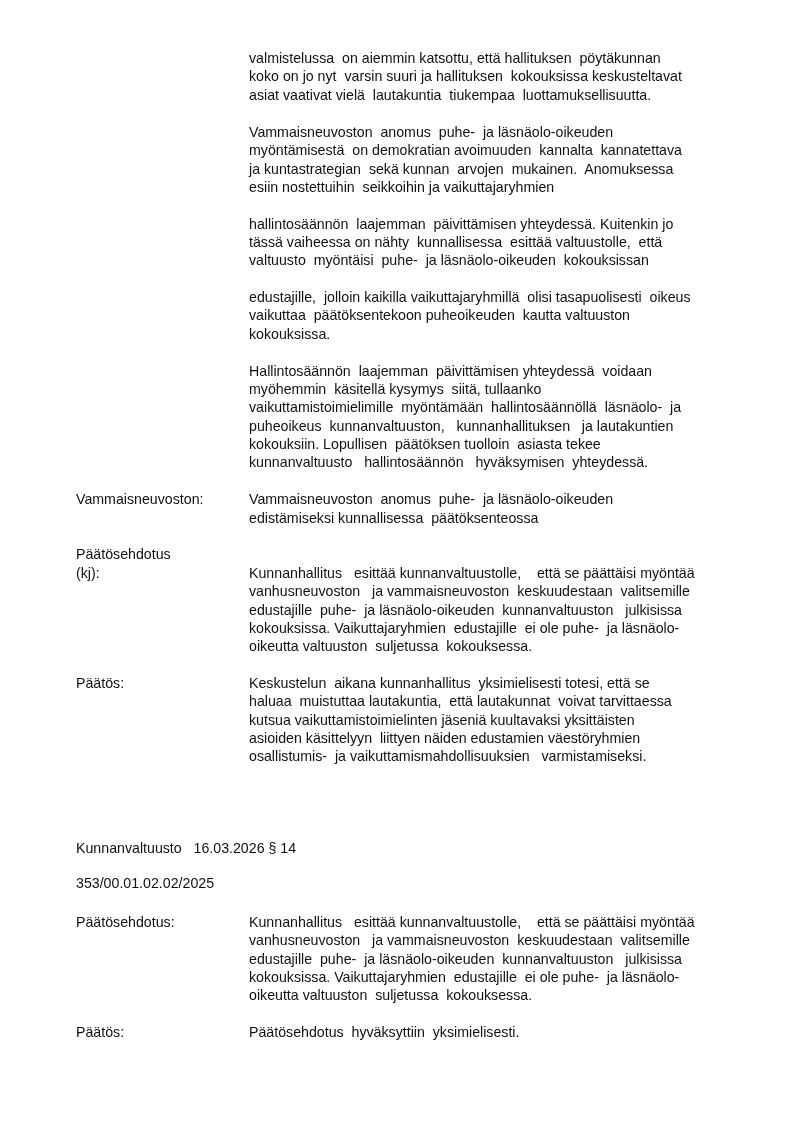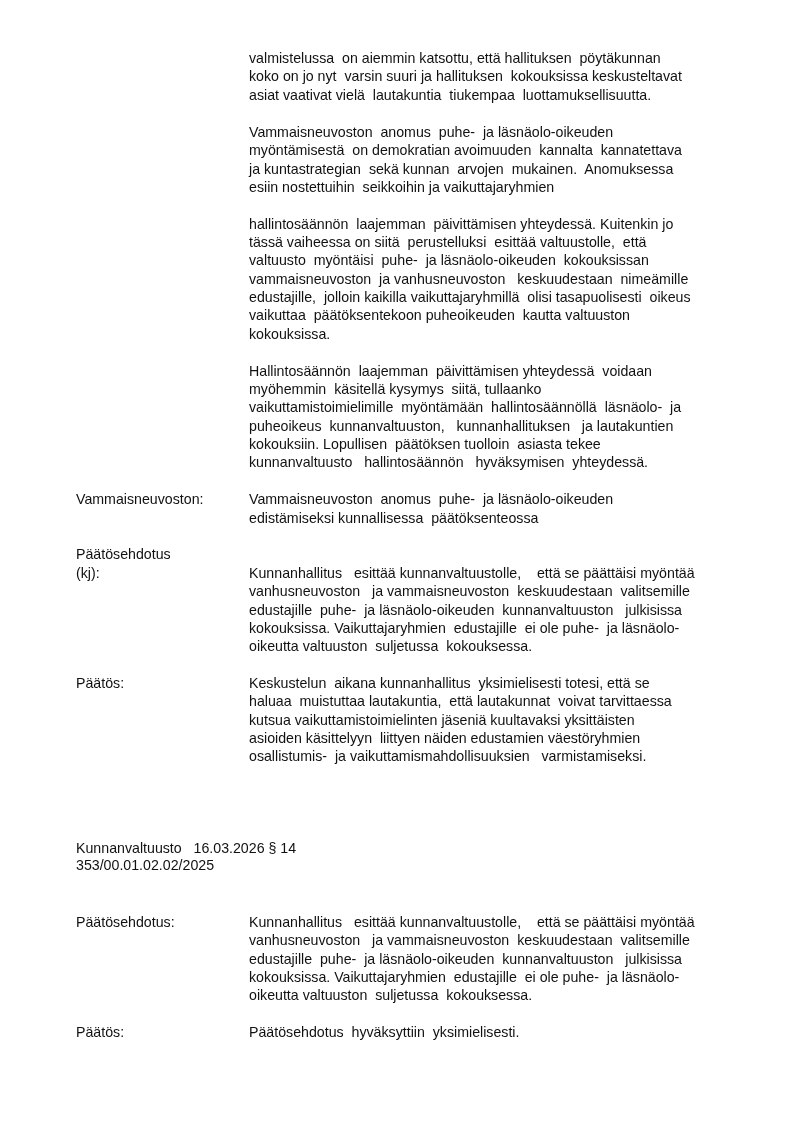--- a/index.html
+++ b/index.html
@@ -17,23 +17,22 @@
 
   <div class="line col-r" style="top:49px">valmistelussa  on aiemmin katsottu, että hallituksen  pöytäkunnan</div>
   <div class="line col-r" style="top:67px">koko on jo nyt  varsin suuri ja hallituksen  kokouksissa keskusteltavat</div>
   <div class="line col-r" style="top:86px">asiat vaativat vielä  lautakuntia  tiukempaa  luottamuksellisuutta.</div>
 
   <div class="line col-r" style="top:123px">Vammaisneuvoston  anomus  puhe-  ja läsnäolo-oikeuden</div>
   <div class="line col-r" style="top:141px">myöntämisestä  on demokratian avoimuuden  kannalta  kannatettava</div>
   <div class="line col-r" style="top:160px">ja kuntastrategian  sekä kunnan  arvojen  mukainen.  Anomuksessa</div>
   <div class="line col-r" style="top:178px">esiin nostettuihin  seikkoihin ja vaikuttajaryhmien</div>
   <div class="line col-r" style="top:215px">hallintosäännön  laajemman  päivittämisen yhteydessä. Kuitenkin jo</div>
-  <div class="line col-r" style="top:233px">tässä vaiheessa on siitä  perustelluksi  esittää valtuustolle,  että</div>
+  <div class="line col-r" style="top:233px">tässä vaiheessa on nähty  kunnallisessa  esittää valtuustolle,  että</div>
   <div class="line col-r" style="top:251px">valtuusto  myöntäisi  puhe-  ja läsnäolo-oikeuden  kokouksissan</div>
-  <div class="line col-r" style="top:270px">vammaisneuvoston  ja vanhusneuvoston   keskuudestaan  nimeämille</div>
   <div class="line col-r" style="top:288px">edustajille,  jolloin kaikilla vaikuttajaryhmillä  olisi tasapuolisesti  oikeus</div>
   <div class="line col-r" style="top:306px">vaikuttaa  päätöksentekoon puheoikeuden  kautta valtuuston</div>
   <div class="line col-r" style="top:325px">kokouksissa.</div>
 
   <div class="line col-r" style="top:362px">Hallintosäännön  laajemman  päivittämisen yhteydessä  voidaan</div>
   <div class="line col-r" style="top:380px">myöhemmin  käsitellä kysymys  siitä, tullaanko</div>
   <div class="line col-r" style="top:398px">vaikuttamistoimielimille  myöntämään  hallintosäännöllä  läsnäolo-  ja</div>
   <div class="line col-r" style="top:417px">puheoikeus  kunnanvaltuuston,   kunnanhallituksen   ja lautakuntien</div>
   <div class="line col-r" style="top:435px">kokouksiin. Lopullisen  päätöksen tuolloin  asiasta tekee</div>
   <div class="line col-r" style="top:453px">kunnanvaltuusto   hallintosäännön   hyväksymisen  yhteydessä.</div>
@@ -51,21 +50,21 @@
   <div class="line col-r" style="top:637px">oikeutta valtuuston  suljetussa  kokouksessa.</div>
 
   <div class="line col-l" style="top:674px">Päätös:</div>
   <div class="line col-r" style="top:692px">haluaa  muistuttaa lautakuntia,  että lautakunnat  voivat tarvittaessa</div>
   <div class="line col-r" style="top:674px">Keskustelun  aikana kunnanhallitus  yksimielisesti totesi, että se</div>
   <div class="line col-r" style="top:711px">kutsua vaikuttamistoimielinten jäseniä kuultavaksi yksittäisten</div>
   <div class="line col-r" style="top:729px">asioiden käsittelyyn  liittyen näiden edustamien väestöryhmien</div>
   <div class="line col-r" style="top:747px">osallistumis-  ja vaikuttamismahdollisuuksien   varmistamiseksi.</div>
 
   <div class="line col-l" style="top:839px">Kunnanvaltuusto   16.03.2026 § 14</div>
-  <div class="line col-l" style="top:856px">353/00.01.02.02/2025</div>
+  <div class="line col-l" style="top:874px">353/00.01.02.02/2025</div>
 
   <div class="line col-l" style="top:913px">Päätösehdotus:</div>
   <div class="line col-r" style="top:913px">Kunnanhallitus   esittää kunnanvaltuustolle,    että se päättäisi myöntää</div>
   <div class="line col-r" style="top:931px">vanhusneuvoston   ja vammaisneuvoston  keskuudestaan  valitsemille</div>
   <div class="line col-r" style="top:950px">edustajille  puhe-  ja läsnäolo-oikeuden  kunnanvaltuuston   julkisissa</div>
   <div class="line col-r" style="top:968px">kokouksissa. Vaikuttajaryhmien  edustajille  ei ole puhe-  ja läsnäolo-</div>
   <div class="line col-r" style="top:986px">oikeutta valtuuston  suljetussa  kokouksessa.</div>
 
   <div class="line col-l" style="top:1023px">Päätös:</div>
   <div class="line col-r" style="top:1023px">Päätösehdotus  hyväksyttiin  yksimielisesti.</div>

